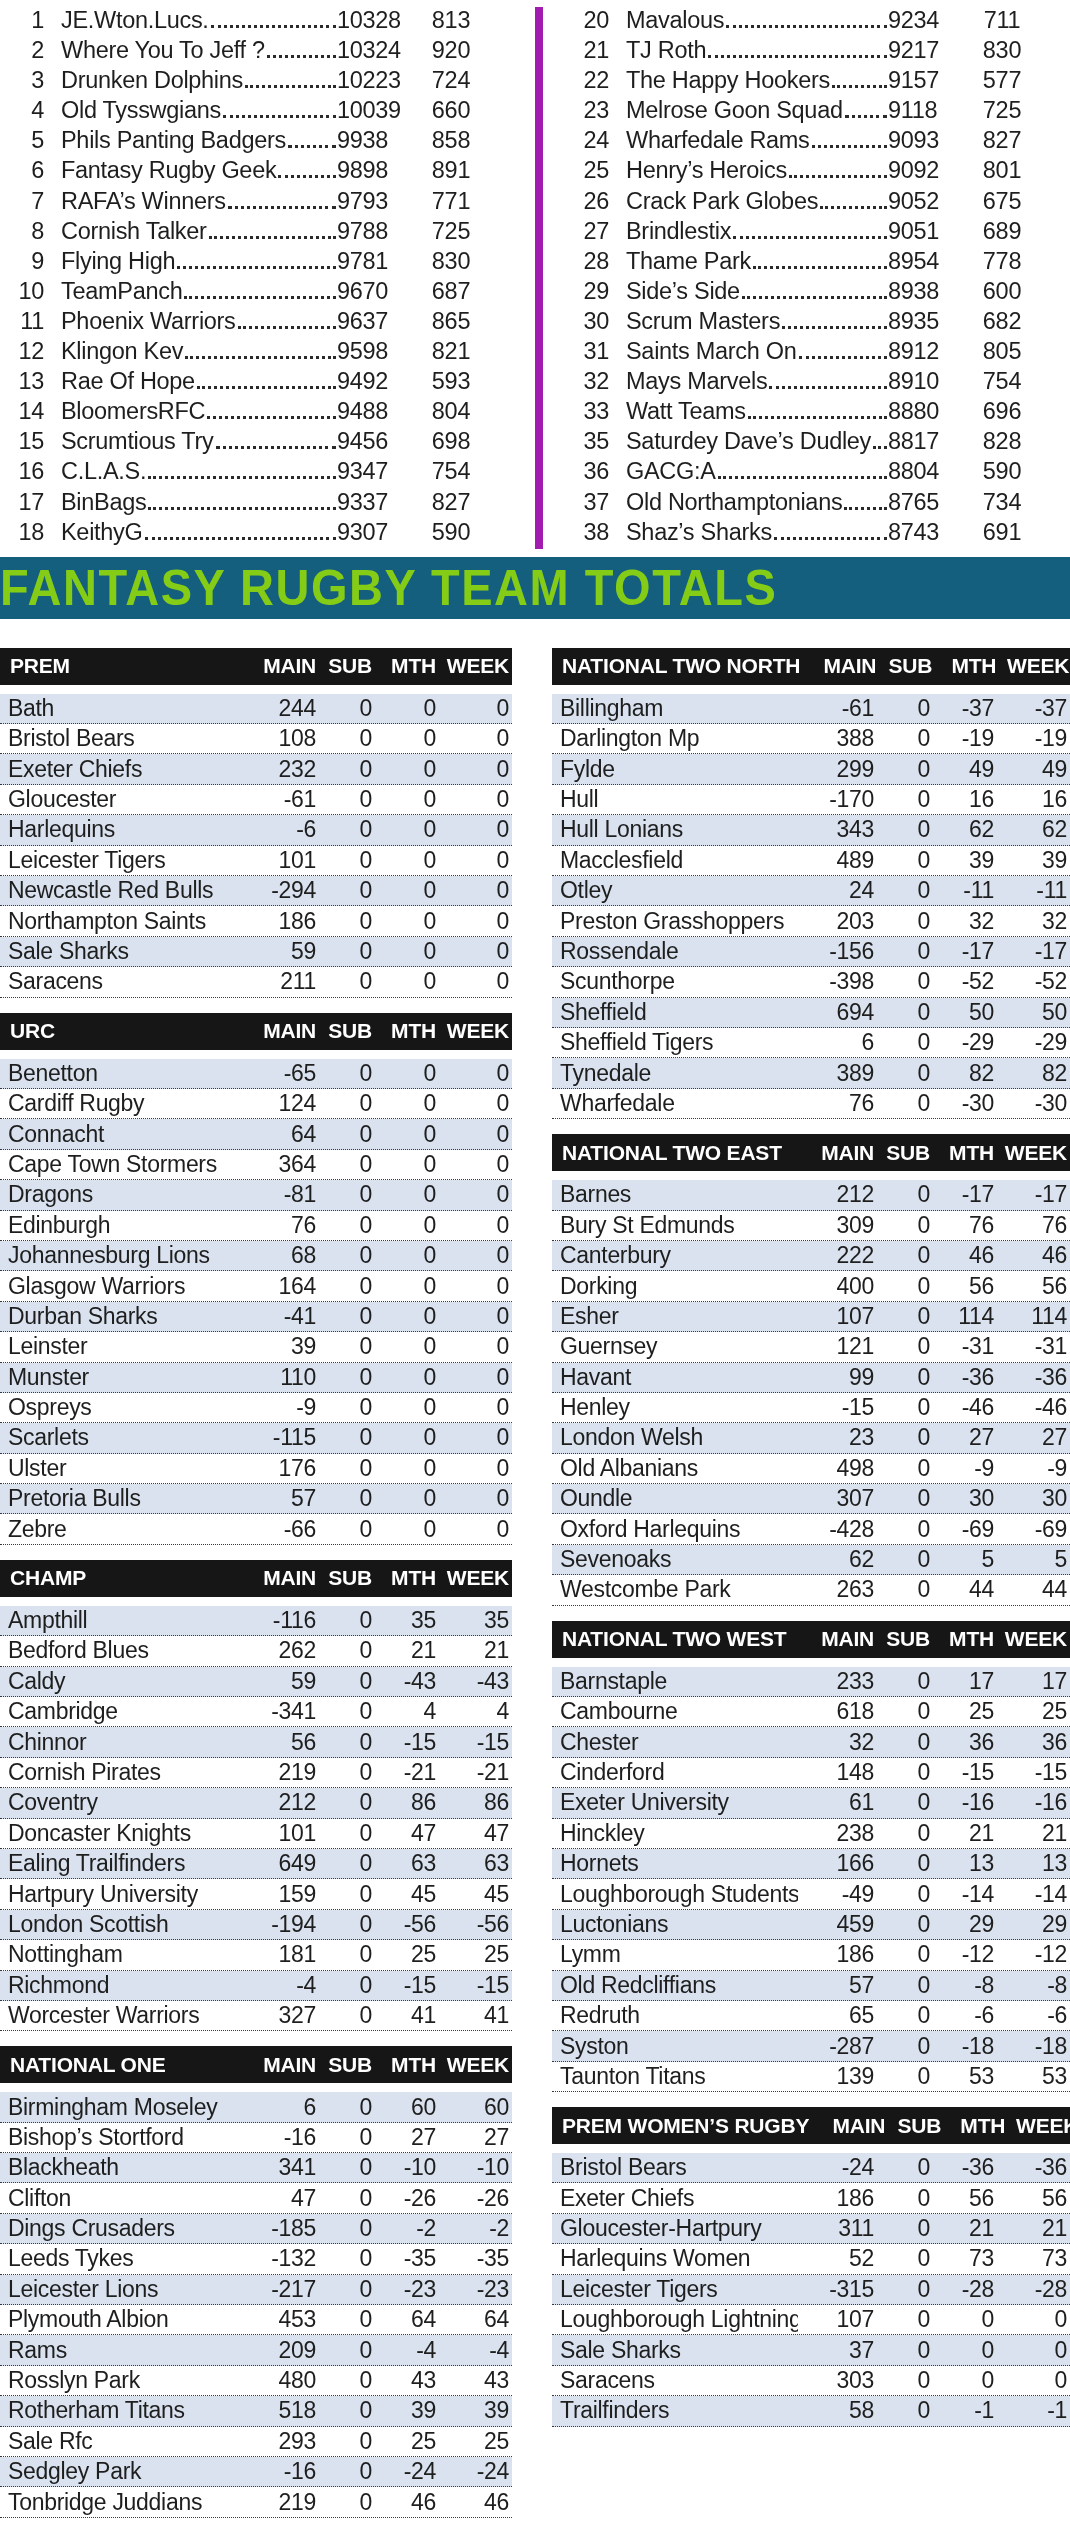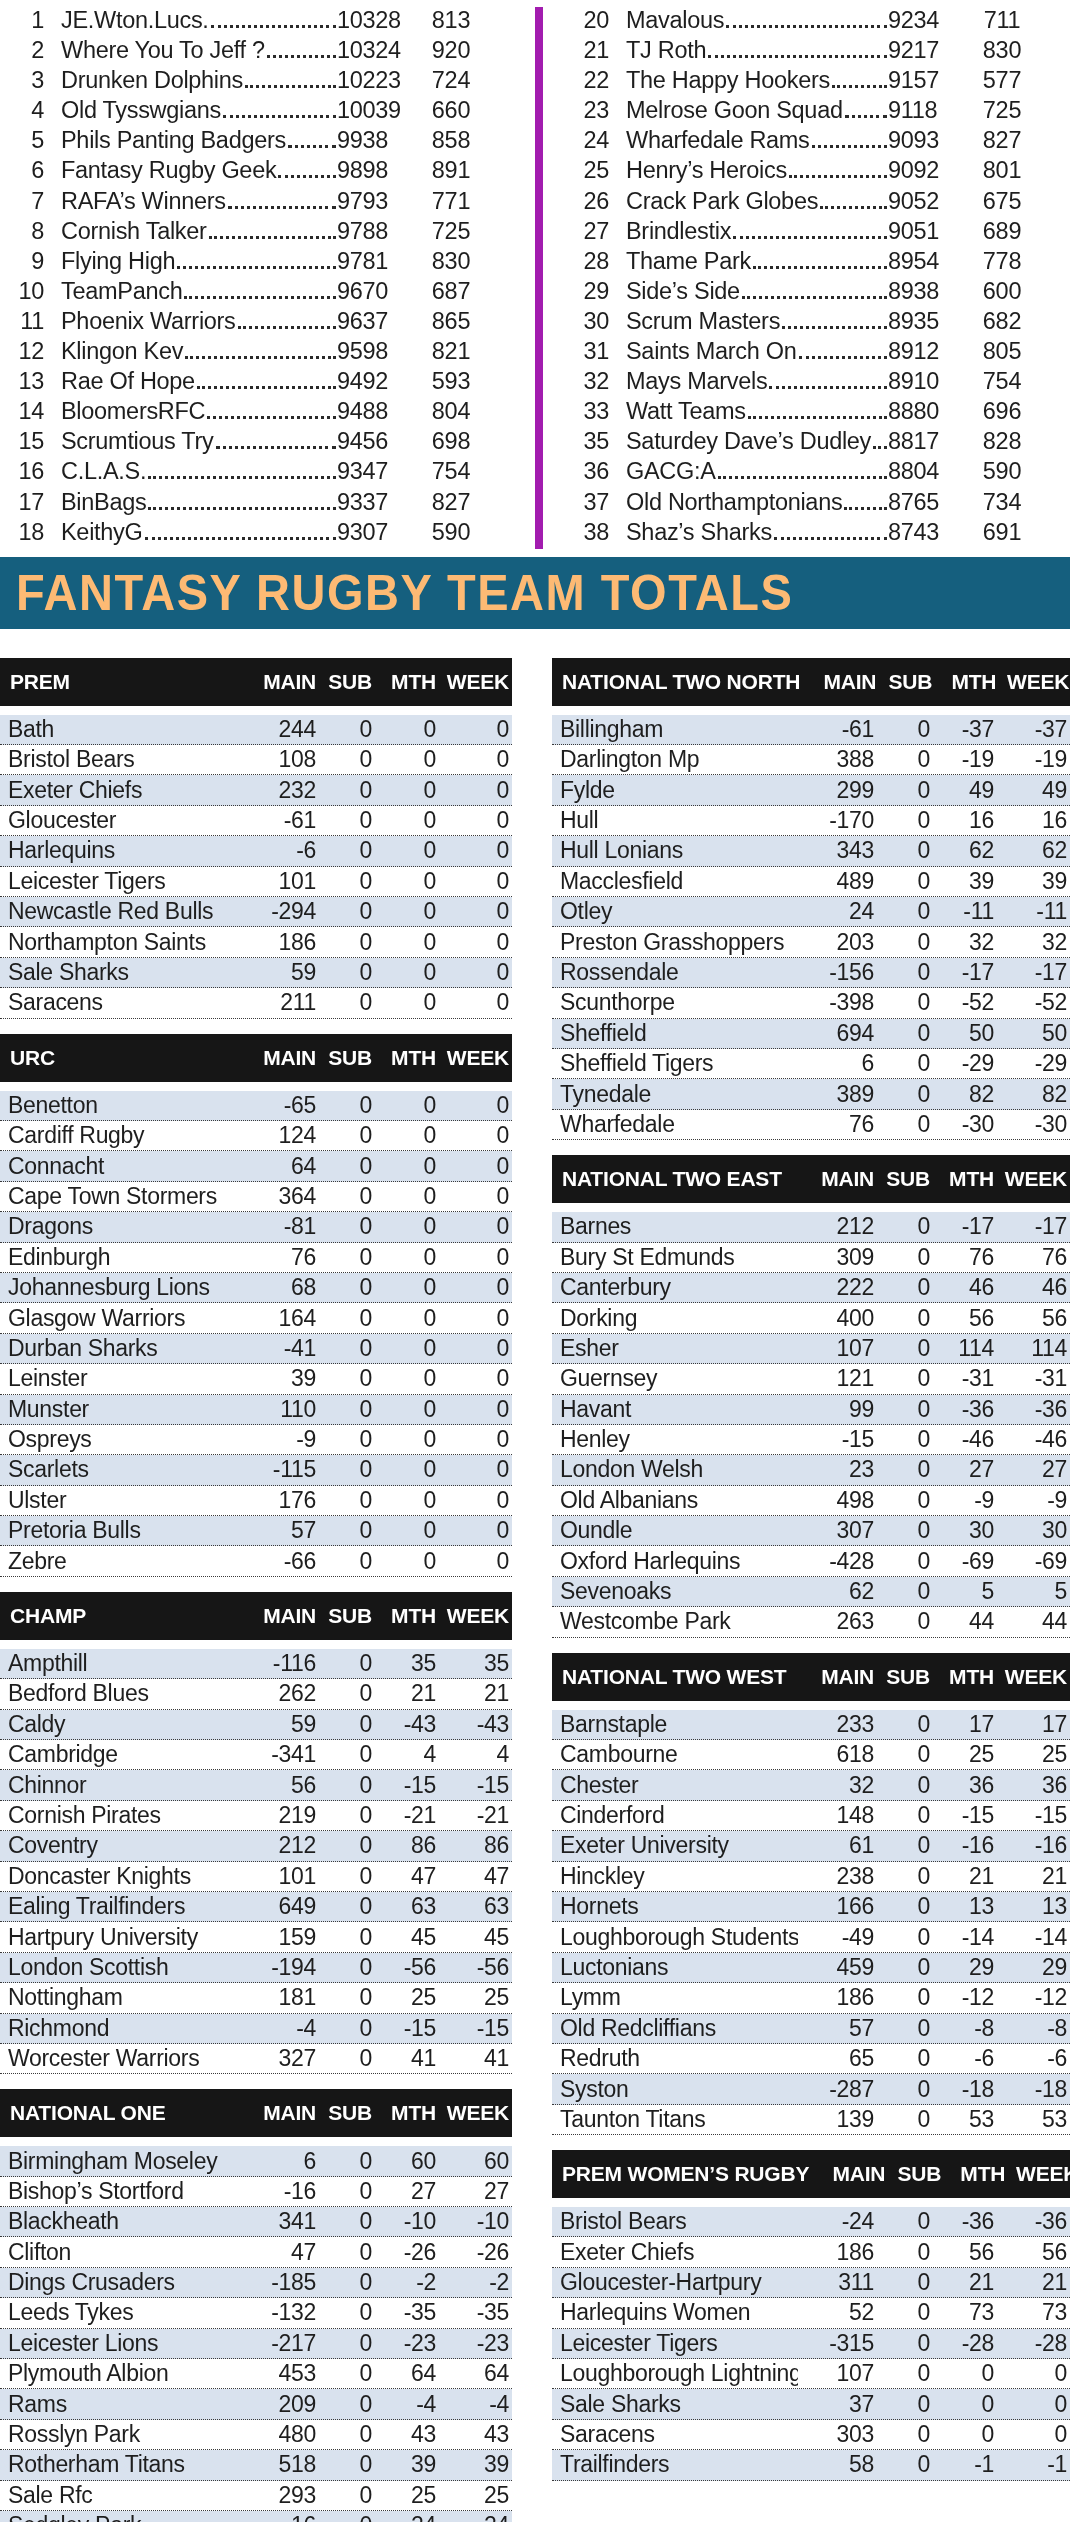--- a/index.html
+++ b/index.html
@@ -23,35 +23,35 @@
   .standings-col.right{border-left:8px solid #a21caf;padding-left:22px;padding-right:20px;width:531px;}
   .s-row{display:flex;align-items:baseline;height:30.1px;font-size:23.5px;letter-spacing:-0.3px;}
   .s-rank{width:44px;text-align:right;flex:0 0 auto;}
   .s-name{margin-left:17px;white-space:nowrap;flex:0 1 auto;}
   .s-leader{flex:1 1 auto;border-bottom:3px dotted #2a2a2a;margin:0 1px 5px 2px;min-width:12px;}
   .s-pts{width:70px;text-align:left;flex:0 0 auto;}
   .s-week{width:88px;text-align:center;flex:0 0 auto;}
 
   
   .banner{
-    margin-top:8px;height:72px;background:var(--banner-bg);color:#fdba74;
-    display:flex;align-items:center;padding-left:16px;
+    margin-top:8px;height:62px;background:var(--banner-bg);color:#84cc16;
+    display:flex;align-items:center;
   }
   .banner-title{
     font-size:47px;font-weight:bold;letter-spacing:1.5px;
     transform:scaleY(1.08);transform-origin:left center;white-space:nowrap;
   }
 
   
   .tables{display:flex;padding-top:29px;}
   .t-col{width:512px;}
   .t-col.right{width:518px;margin-left:40px;}
   .section{margin-bottom:15px;}
   .sec-header{
-    background:var(--header-bg);color:#fff;height:48px;display:flex;align-items:center;
+    background:var(--header-bg);color:#fff;height:37px;display:flex;align-items:center;
     font-weight:bold;font-size:21px;letter-spacing:-0.2px;margin-bottom:9px;
   }
   .sec-title{flex:1 1 auto;padding-left:10px;white-space:nowrap;}
   .hc,.c-main,.c-sub,.c-mth,.c-week{flex:0 0 auto;text-align:right;}
   .hc-main,.c-main{width:76px;}
   .hc-sub,.c-sub{width:56px;}
   .hc-mth,.c-mth{width:64px;}
   .hc-week,.c-week{width:76px;padding-right:3px;}
   .t-row{
     display:flex;align-items:center;height:30.4px;font-size:23px;letter-spacing:-0.3px;

